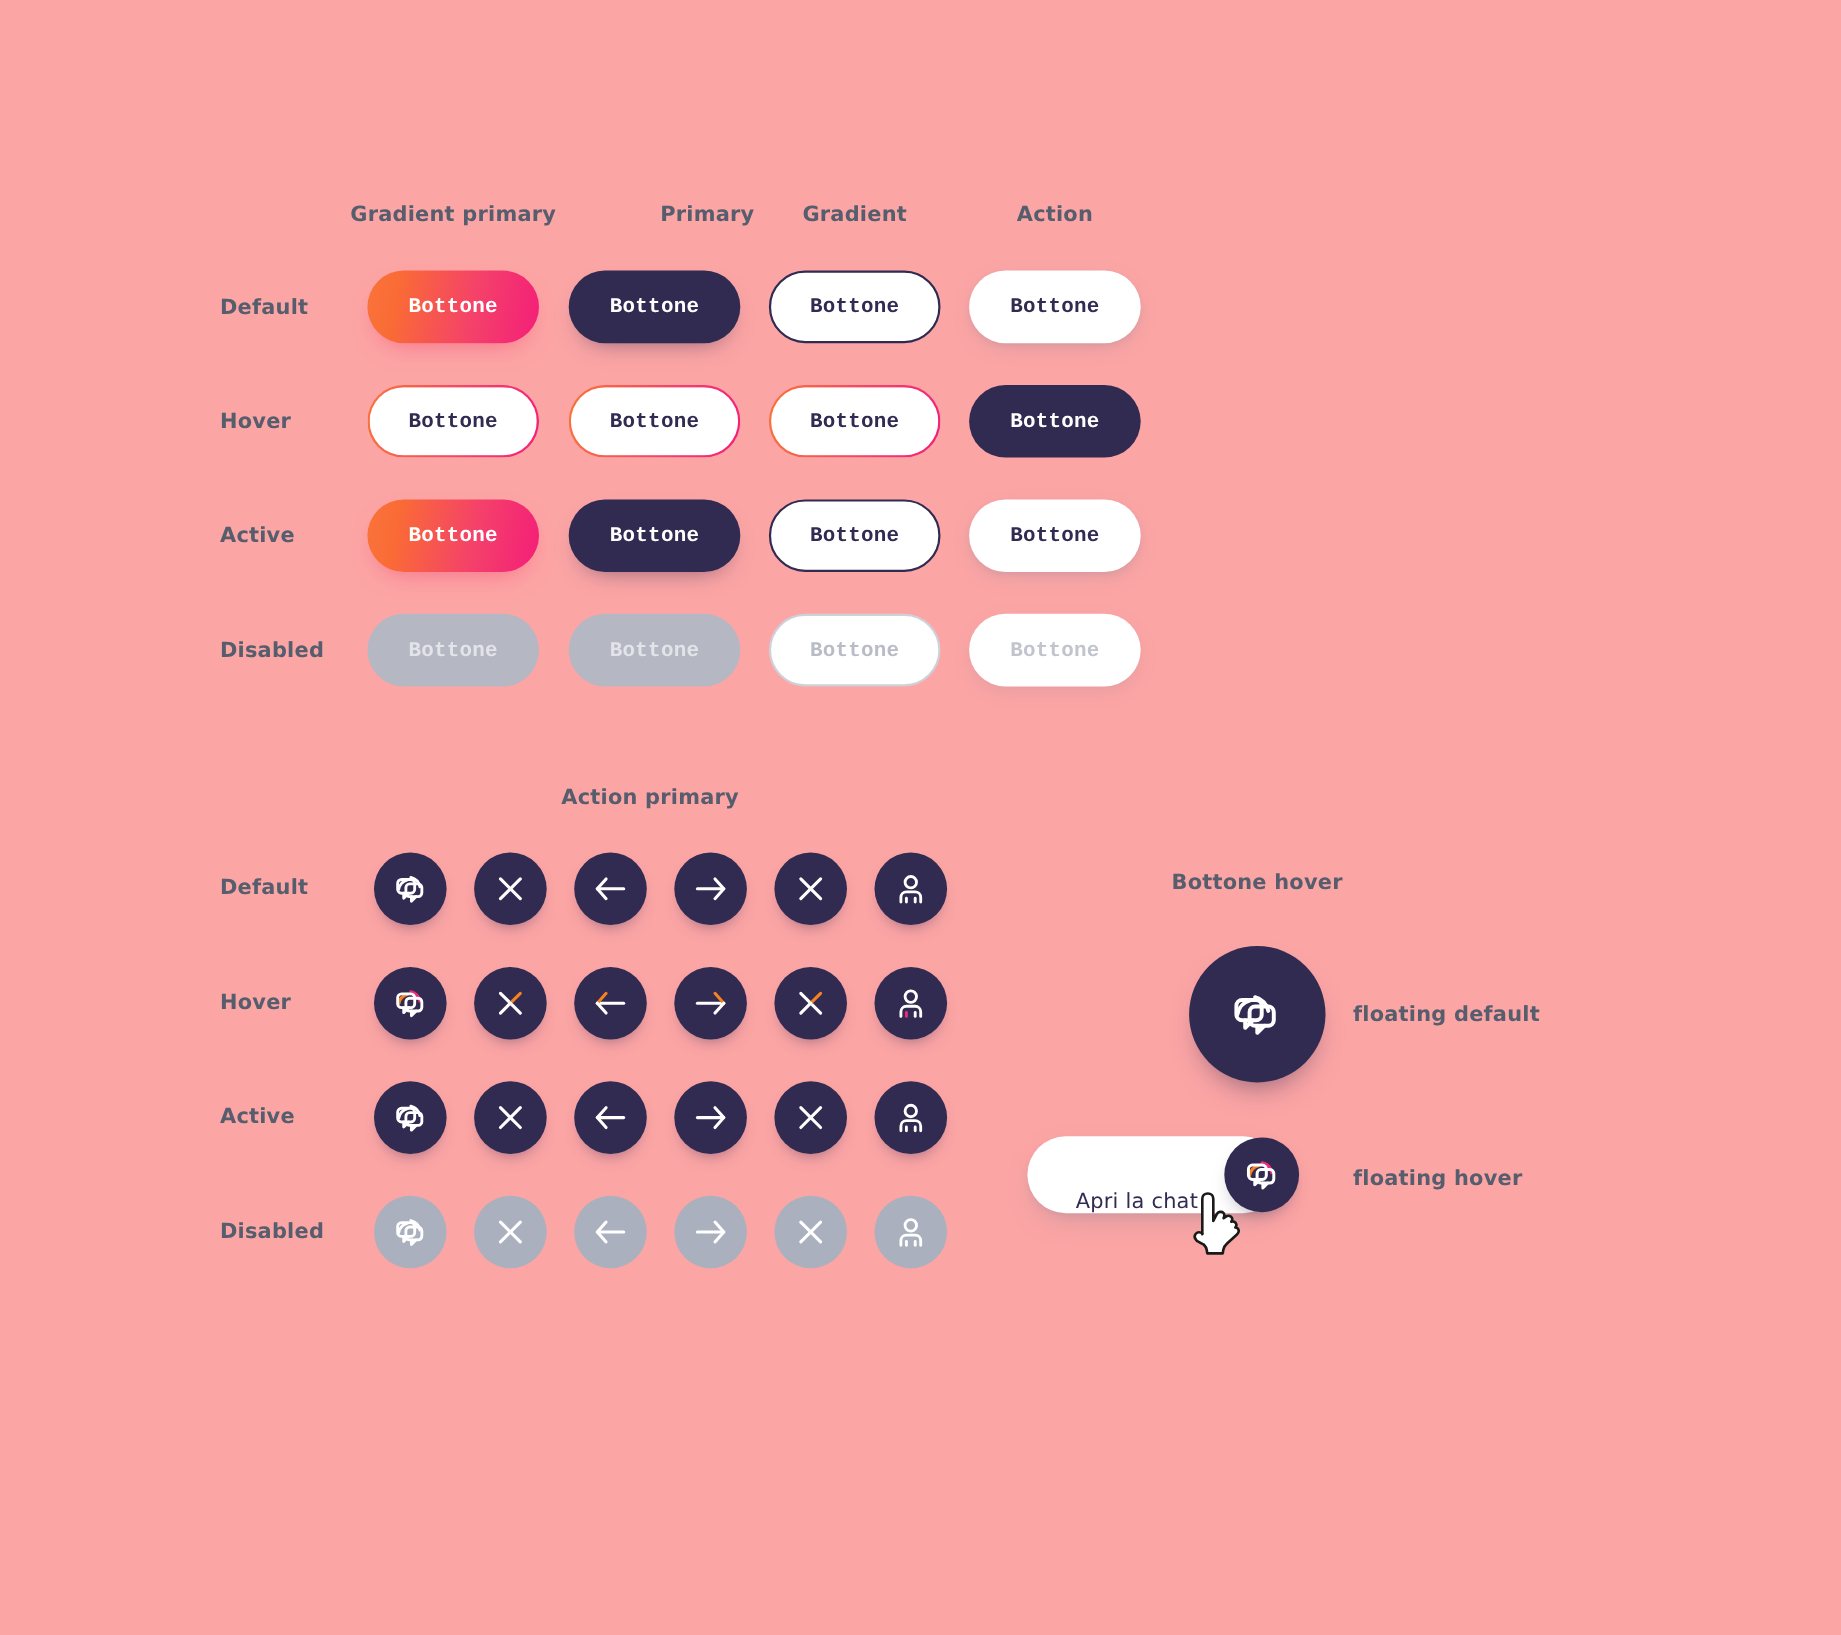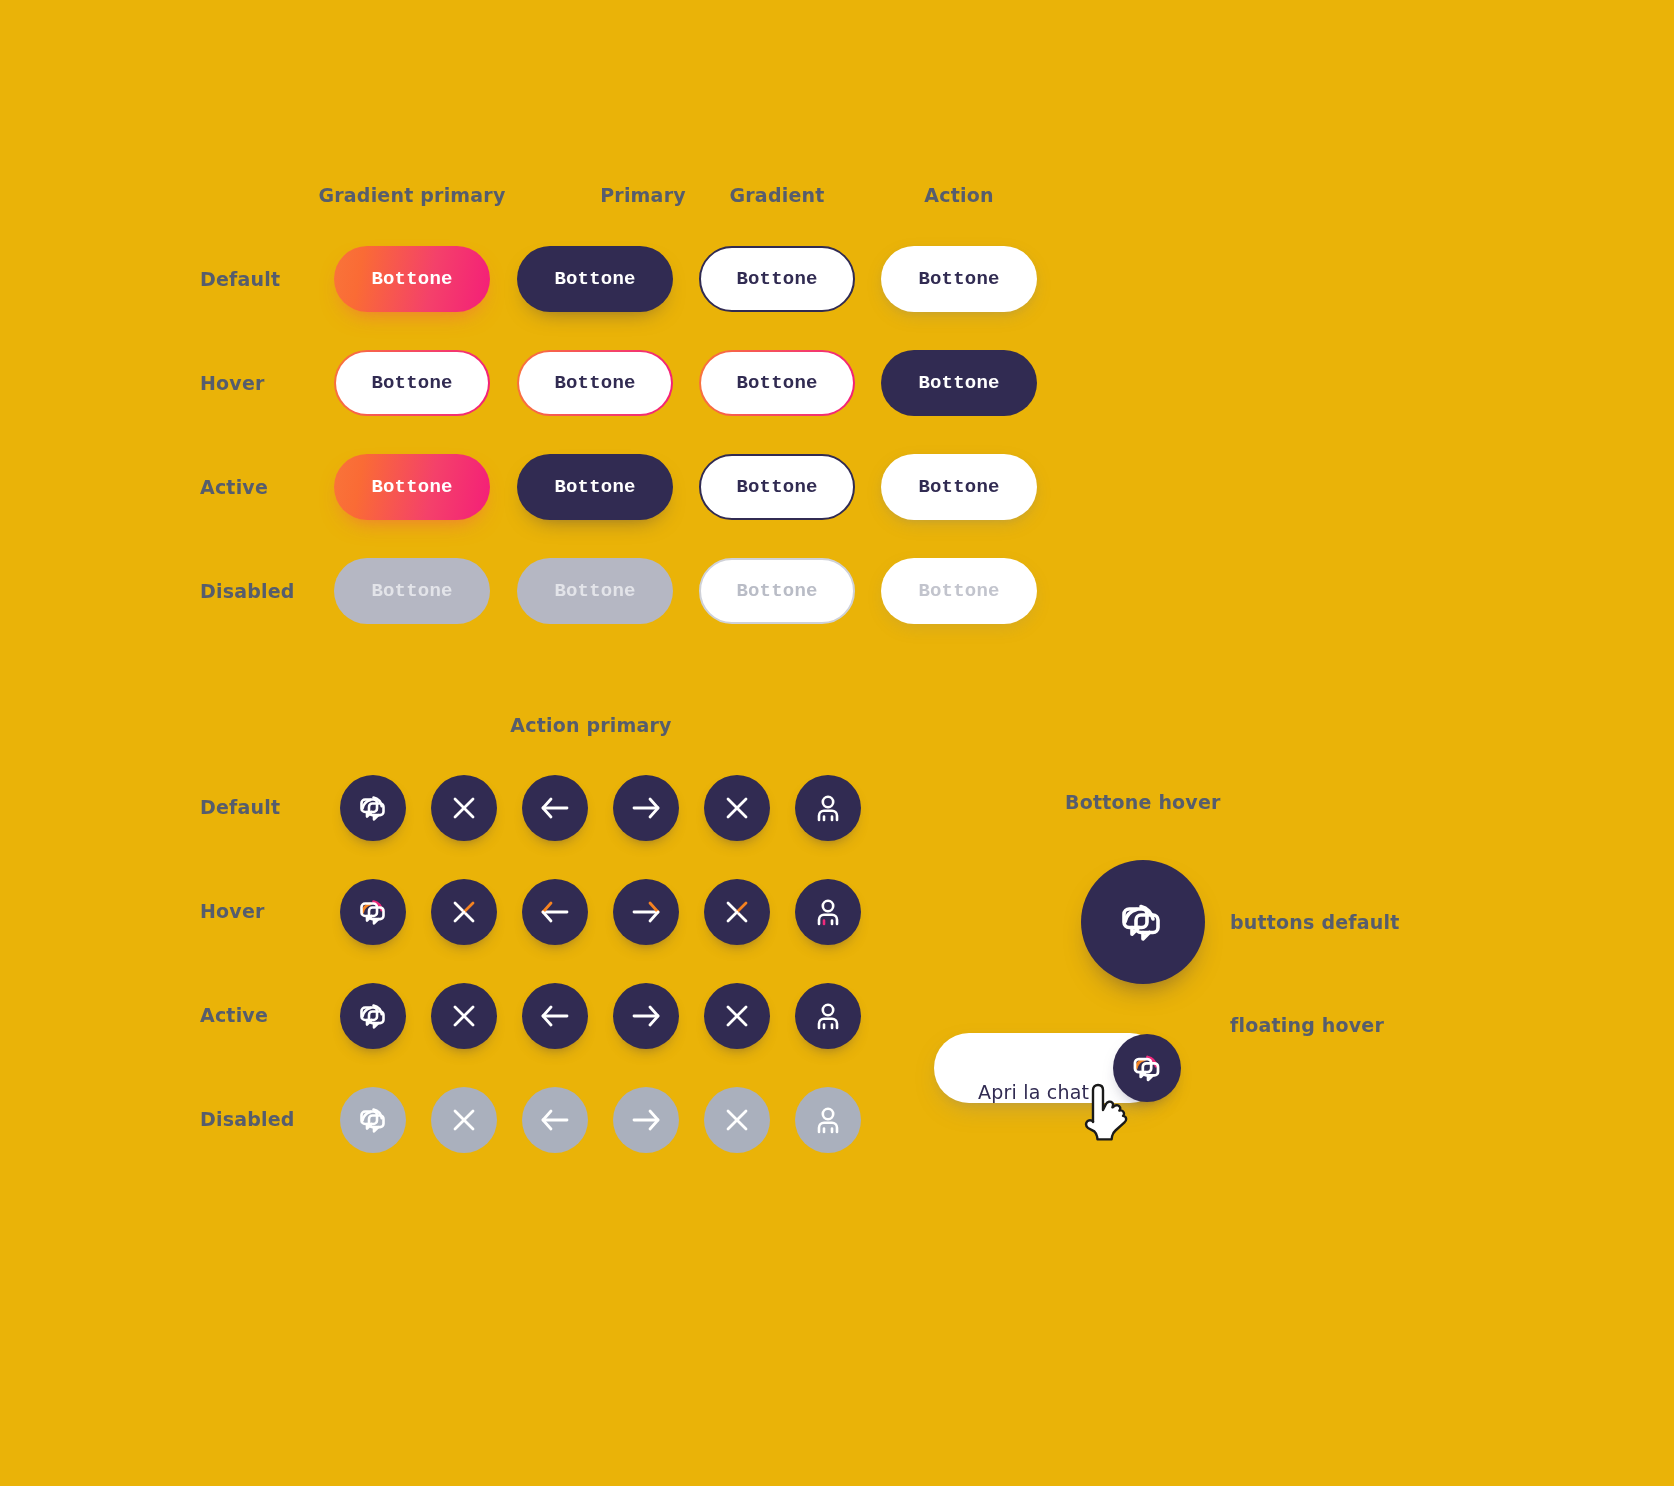--- a/index.html
+++ b/index.html
@@ -3,21 +3,21 @@
 <meta charset="utf-8">
 <style>
   * { box-sizing: border-box; }
   html, body {
     margin: 0; padding: 0;
     width: 1674px; height: 1486px;
     background: #f5f5f5;
     font-family: "DejaVu Sans", sans-serif;
     overflow: hidden;
   }
-  .stage { position: relative; width: 1674px; height: 1486px; background: #eab308; }
+  .stage { position: relative; width: 1674px; height: 1486px; background: #fca5a5; }
 
   
   .col-head {
     position: absolute;
     font-size: 19px; font-weight: bold; color: #565d6d;
     letter-spacing: .2px; text-align: center;
     white-space: nowrap; transform: translateX(-50%);
   }
   .row-label {
     position: absolute;
@@ -353,38 +353,38 @@
     </svg>
   </div>
 
   <div class="side-label" style="left:1065px; top:791px;">Bottone hover</div>
 
   <div class="float-default" style="left:1081px; top:860px;">
     <svg width="62" height="62" viewBox="0 0 62 62" stroke="#ffffff">
       <use href="#ic-chat-lg"></use>
     </svg>
   </div>
-  <div class="side-label" style="left:1230px; top:911px;">buttons default</div>
+  <div class="side-label" style="left:1230px; top:911px;">floating default</div>
 
   <div class="float-hover-pill" style="left:934px; top:1033px;">
     <span class="pill-text">Apri la chat</span>
   </div>
   <div class="float-hover-circle" style="left:1113px; top:1034px;">
     <svg width="44" height="44" viewBox="0 0 42 42">
       <path d="M10.5 21.5 a11 11 0 0 1 8-8.6" fill="none" stroke="#f58220" stroke-width="2.8" stroke-linecap="round"></path>
       <path d="M21.5 10.6 a11 11 0 0 1 8.2 8.6" fill="none" stroke="#ee2a7b" stroke-width="2.8" stroke-linecap="round"></path>
       <g stroke="#ffffff">
         <rect x="9.5" y="12.5" width="15.5" height="12.5" rx="3.6" fill="none" stroke-width="2.6"></rect>
         <path d="M15 25 v4.6 l4.6 -4.6" fill="none" stroke-width="2.6" stroke-linejoin="round" stroke-linecap="round"></path>
         <rect x="17" y="16.5" width="14.5" height="11.6" rx="3.4" fill="none" stroke-width="2.6"></rect>
         <path d="M22 28.1 v4.3 l4.3 -4.3" fill="none" stroke-width="2.6" stroke-linejoin="round" stroke-linecap="round"></path>
       </g>
     </svg>
   </div>
-  <div class="side-label" style="left:1230px; top:1014px;text-align:right;">floating hover</div>
+  <div class="side-label" style="left:1230px; top:1060px;text-align:right;">floating hover</div>
 
   <svg class="cursor-hand" style="left:1084px; top:1082px;" width="46" height="62" viewBox="0 0 46 62">
     <path d="M14 3 c3 0 5 2 5 5 v20 l3-6 c1.4-2.6 4.6-3 6.2-1.4 1 1 1 2.4 .6 3.6
              l-.4 1.2 2.4-1.6 c2-1.2 4.4-.4 5.2 1.4 .5 1.2 .2 2.4-.6 3.4
              1.8-.6 3.8 .3 4.4 2 .4 1.2 .1 2.4-.7 3.3 1.5 .2 2.8 1.3 3 2.8
              .2 1.5-.4 2.5-1.6 3.6 l-9 8.2 c-2 1.8-3 3.4-3.4 5.6 l-.5 3.3
              H13.5 l-.4-2.8 c-.3-2-1.2-3.6-2.8-5.2 L4 46 c-2-2-2.4-4.6-.9-6.4
              1.5-1.8 4.2-1.8 6.1 0 L9 40 V8 c0-3 2-5 5-5 z" fill="#ffffff" stroke="#1a1a1a" stroke-width="2.4" stroke-linejoin="round"></path>
   </svg>
 

